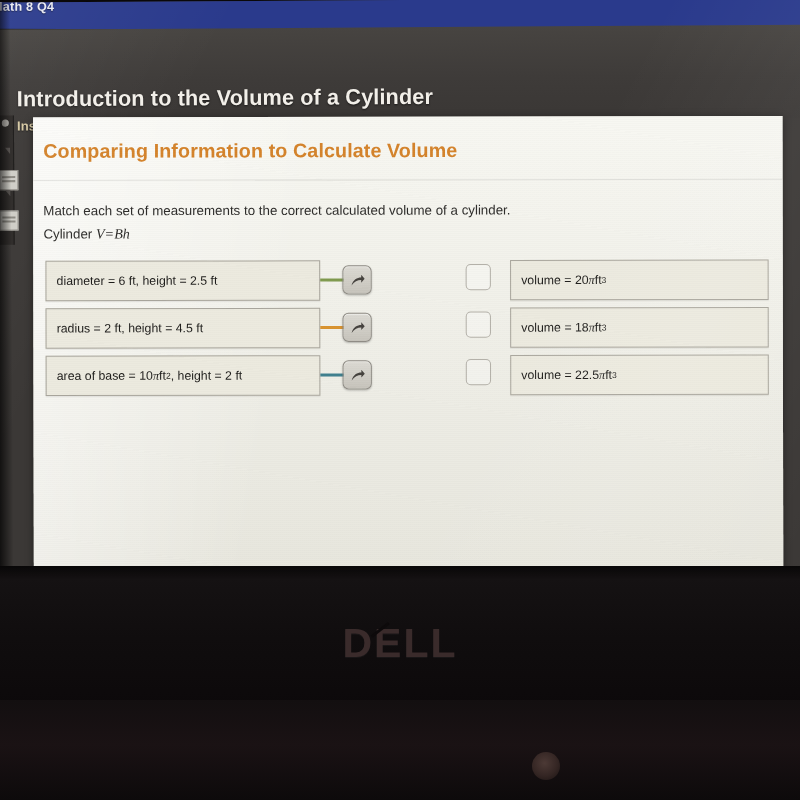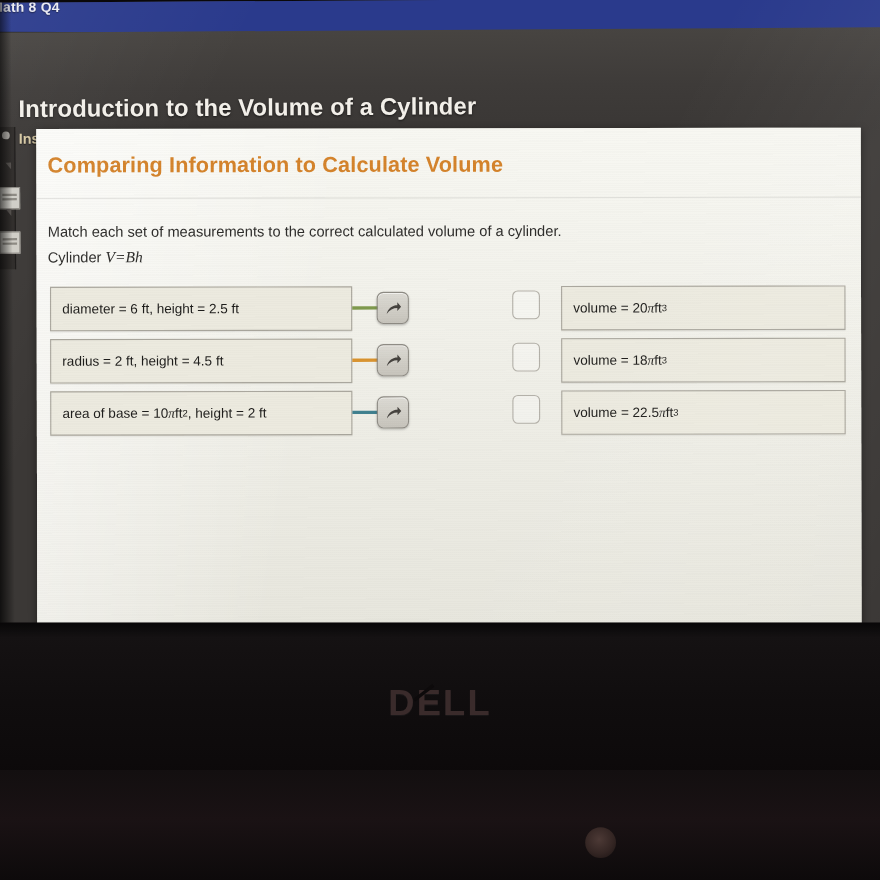--- a/index.html
+++ b/index.html
@@ -314,21 +314,21 @@
     width: 800px;
     height: 180px;
     background: linear-gradient(180deg,#161314 0%, #100d0e 40%, #0a0708 100%);
   }
   .dell-logo {
     position: absolute;
     left: 0; top: 620px;
     width: 800px;
     text-align: center;
     color: #3a2b2b;
-    font-size: 33px;
+    font-size: 41px;
     font-weight: 700;
     letter-spacing: 2px;
     font-family: "Liberation Sans", sans-serif;
     text-shadow: 0 1px 1px rgba(255,255,255,.05);
   }
   .dell-logo .ring {
     display: inline-block;
     position: relative;
   }
   .dell-logo .ring::after {

